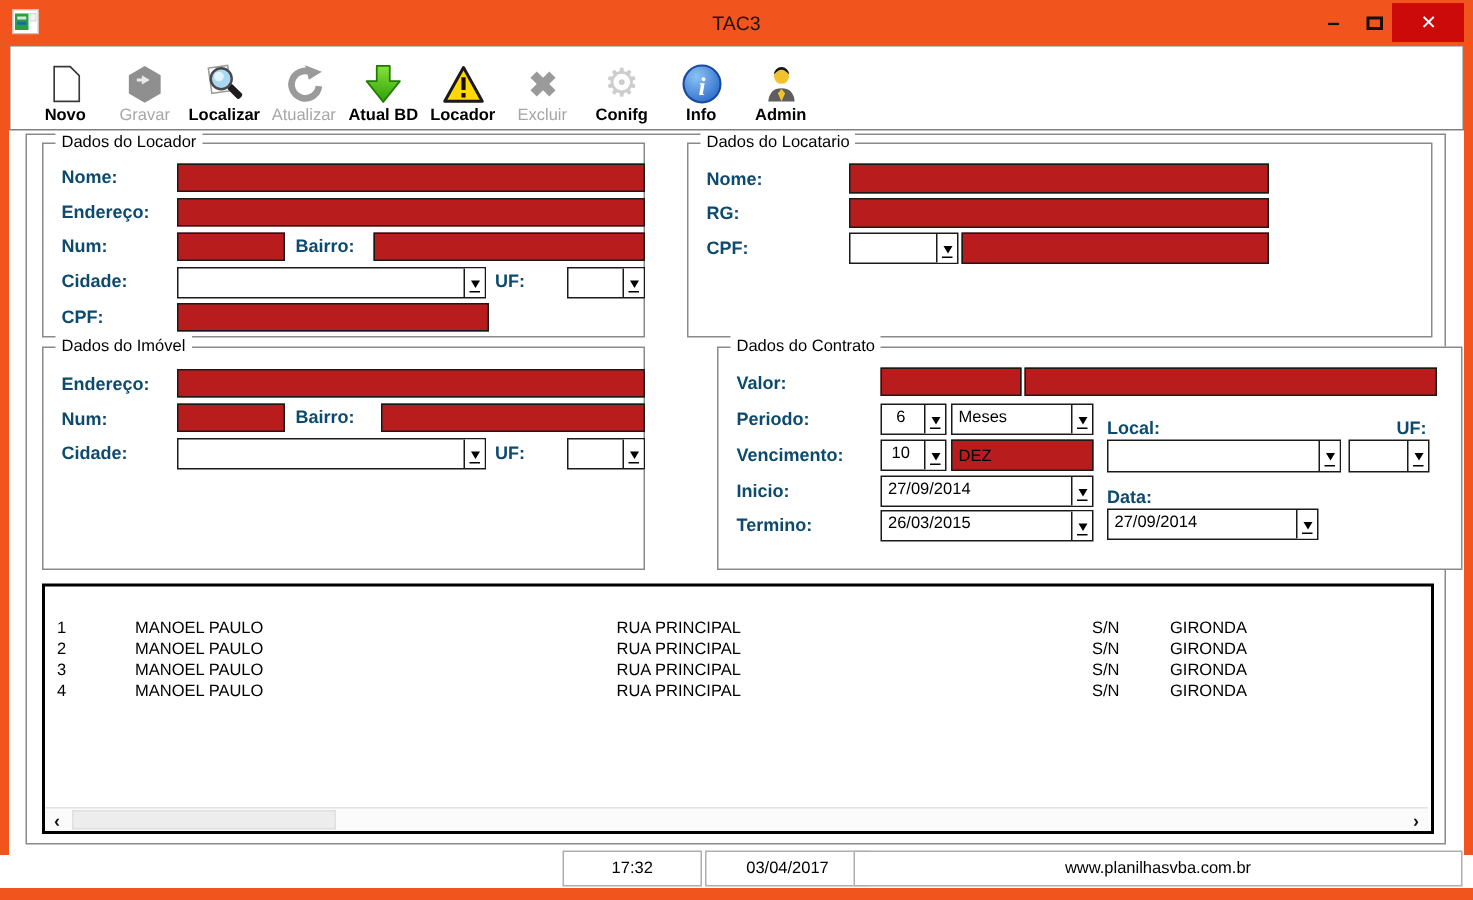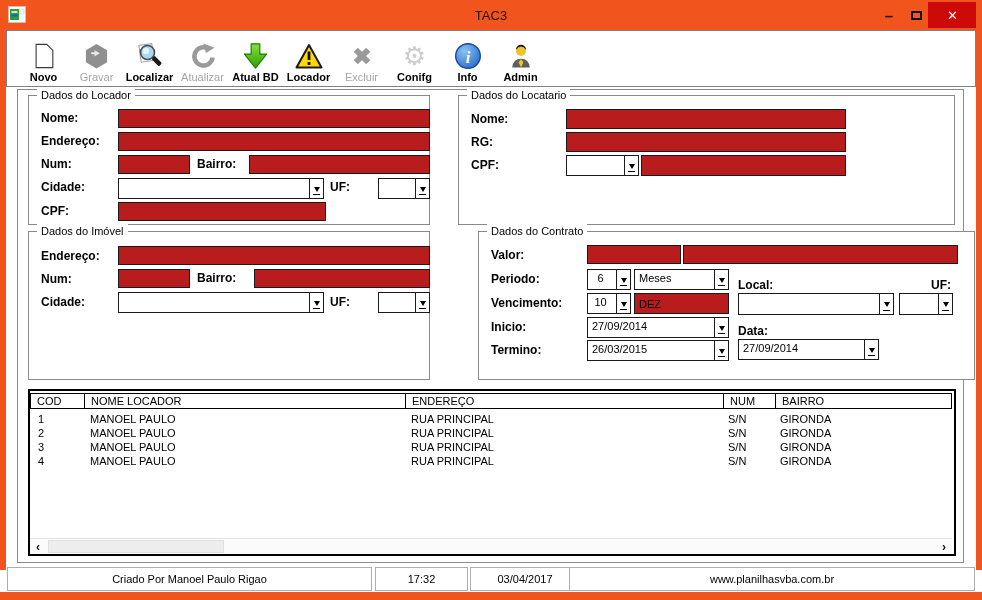--- a/index.html
+++ b/index.html
@@ -30,21 +30,21 @@
 
   
   .content-frame { position:absolute; left:17px; top:89px; width:947px; height:474px; border:1px solid #8a8a8a; background:#fff; }
   .groupbox { position:absolute; border:1px solid #8a8a8a; background:#fff; }
   .gb-title { position:absolute; top:-8px; left:8px; background:#fff; padding:0 4px; font-size:11px; color:#000; line-height:14px; }
   .gb-locador   { left:28px;  top:95px;  width:402px; height:130px; }
   .gb-locatario { left:458px; top:95px;  width:497px; height:130px; }
   .gb-imovel    { left:28px;  top:231px; width:402px; height:149px; }
   .gb-contrato  { left:478px; top:231px; width:497px; height:149px; }
 
-  .flabel { position:absolute; font-size:12px; font-weight:bold; color:#000000; white-space:nowrap; line-height:14px; }
+  .flabel { position:absolute; font-size:12px; font-weight:bold; color:#0c4a6e; white-space:nowrap; line-height:14px; }
   .tbox { position:absolute; border:1.5px solid #1a1a1a; background:#b91c1c; font-family:"Liberation Sans",sans-serif; font-size:11px; padding:0 4px; outline:none; }
 
   .combo { position:absolute; border:1.5px solid #1a1a1a; background:#fff; display:flex; align-items:stretch; }
   .combo-val { flex:1; font-size:11px; padding:2px 3px 0 4px; white-space:nowrap; overflow:hidden; }
   .combo.ctr .combo-val { text-align:center; padding-left:0; }
   .combo-btn { position:relative; width:14px; border-left:1.5px solid #1a1a1a; display:flex; align-items:center; justify-content:center; background:#fff; }
   .dd-tri { width:0; height:0; border:3.5px solid transparent; border-top:5px solid #000; margin-top:4px; }
   .combo-btn::after { content:""; position:absolute; left:3px; right:3px; bottom:3px; height:1.5px; background:#000; }
 
   
@@ -330,27 +330,20 @@
     </div>
     <div class="combo" style="left:259px;top:107px;width:141px;height:21px">
       <span class="combo-val">27/09/2014</span>
       <span class="combo-btn">
           <i class="dd-tri"></i>
         </span>
     </div>
   </div>
 
   <div class="lbox">
-    <div class="thead">
-      <span class="hcell hc0">COD</span>
-      <span class="hcell hc1">NOME LOCADOR</span>
-      <span class="hcell hc2">ENDEREÇO</span>
-      <span class="hcell hc3">NUM</span>
-      <span class="hcell hc4">BAIRRO</span>
-    </div>
     <div class="trow" style="top:22px">
       <span class="tc0">1</span>
       <span class="tc1">MANOEL PAULO</span>
       <span class="tc2">RUA PRINCIPAL</span>
       <span class="tc3">S/N</span>
       <span class="tc4">GIRONDA</span>
     </div>
     <div class="trow" style="top:36px">
       <span class="tc0">2</span>
       <span class="tc1">MANOEL PAULO</span>
@@ -372,18 +365,17 @@
       <span class="tc3">S/N</span>
       <span class="tc4">GIRONDA</span>
     </div>
     <div class="hscroll">
       <span class="sb-arrow sb-left">‹</span>
       <span class="sb-thumb"></span>
       <span class="sb-arrow sb-right">›</span>
     </div>
   </div>
 
-  <div class="status-cell sc1">Criado Por Manoel Paulo Rigao</div>
   <div class="status-cell sc2">17:32</div>
   <div class="status-cell sc3">03/04/2017</div>
   <div class="status-cell sc4">www.planilhasvba.com.br</div>
 
 </div>
 
 </body></html>

